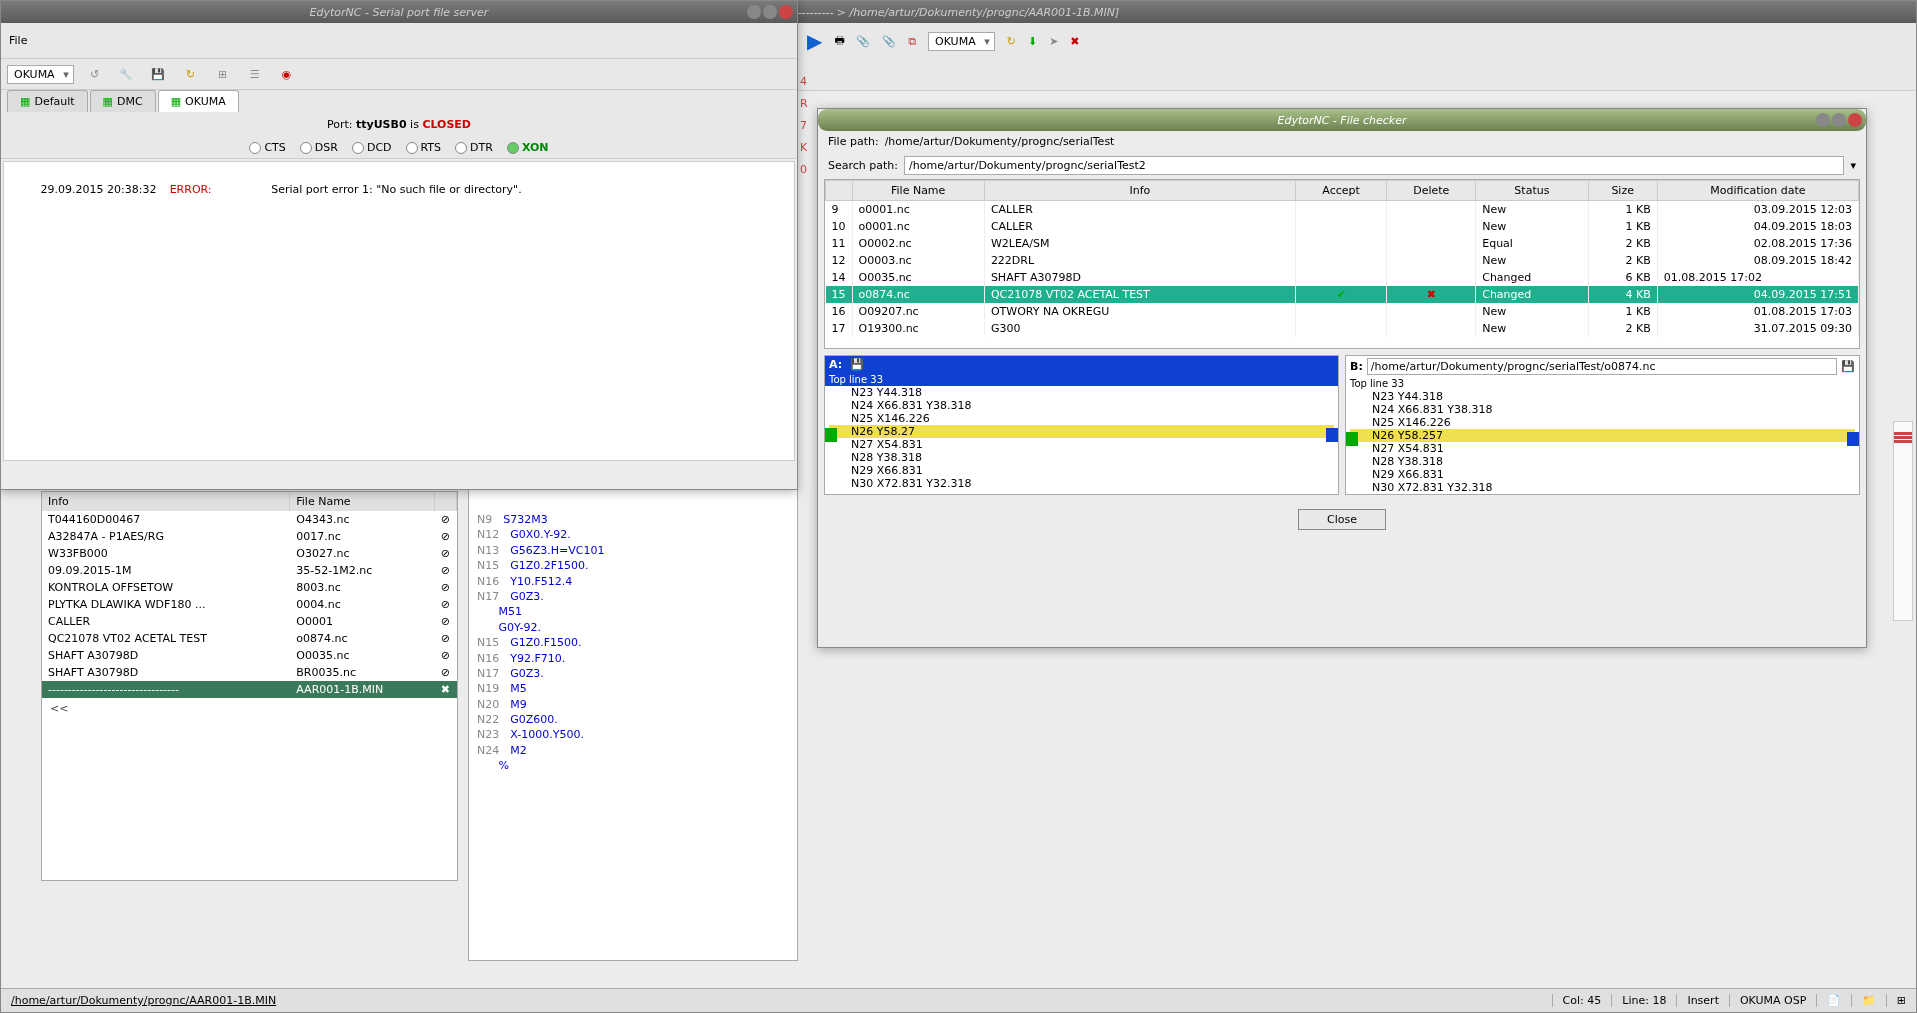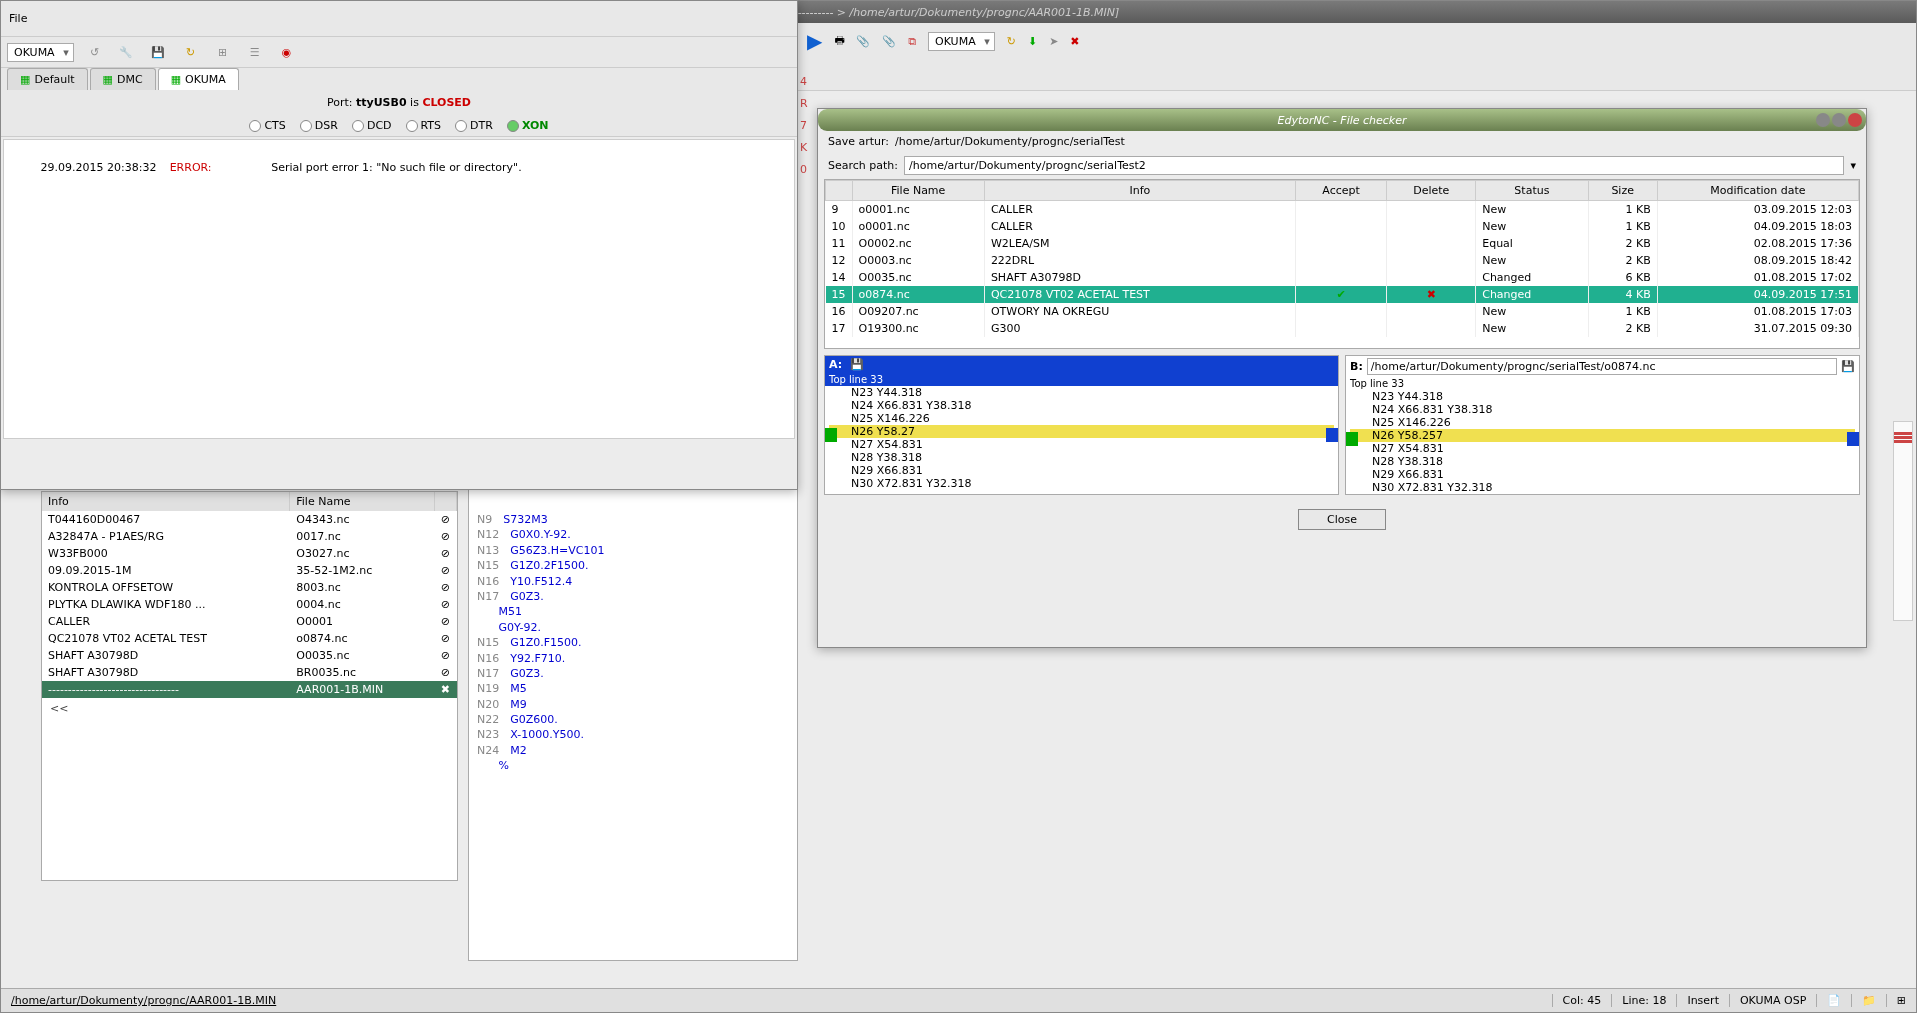--- a/index.html
+++ b/index.html
@@ -208,20 +208,28 @@
     <div class="cell">Line: 18</div>
     <div class="cell">Insert</div>
     <div class="cell">OKUMA OSP</div>
     <div class="cell">📄</div>
     <div class="cell">📁</div>
     <div class="cell">⊞</div>
   </div>
 </div>
 
 <div id="serial-window" class="window">
+  <div class="titlebar">
+    <span>EdytorNC - Serial port file server</span>
+    <div class="controls">
+      <span class="win-min"></span>
+      <span class="win-max"></span>
+      <span class="win-close"></span>
+    </div>
+  </div>
   <div class="menubar"><span>File</span></div>
   <div class="toolbar">
     <span class="dropdown">OKUMA</span>
     <span class="icon" style="opacity:.4;">↺</span>
     <span class="icon" style="opacity:.4;">🔧</span>
     <span class="icon" style="color:#1060d0;">💾</span>
     <span class="icon" style="color:#c90;">↻</span>
     <span class="icon" style="opacity:.4;">⊞</span>
     <span class="icon" style="opacity:.4;">☰</span>
     <span class="icon" style="color:#c00;">◉</span>
@@ -280,21 +288,21 @@
 <div id="checker-window" class="window">
   <div class="titlebar">
     <span>EdytorNC - File checker</span>
     <div class="controls">
       <span class="win-min"></span>
       <span class="win-max"></span>
       <span class="win-close"></span>
     </div>
   </div>
   <div class="path-row">
-    <span>Save artur:</span>
+    <span>File path:</span>
     <span>/home/artur/Dokumenty/prognc/serialTest</span>
   </div>
   <div class="path-row">
     <span>Search path:</span>
     <input value="/home/artur/Dokumenty/prognc/serialTest2" style="">
     <span>▾</span>
   </div>
   <div class="fc-table-wrap">
     <table class="fc-table">
       <thead>
@@ -351,21 +359,21 @@
             <td style="text-align:right">08.09.2015 18:42</td>
           </tr>
           <tr>
             <td>14</td>
             <td>O0035.nc</td>
             <td>SHAFT A30798D</td>
             <td style="text-align:center"></td>
             <td style="text-align:center"></td>
             <td>Changed</td>
             <td style="text-align:right">6 KB</td>
-            <td style="text-align:right">01.08.2015 17:02</td>
+            <td style="text-align:left">01.08.2015 17:02</td>
           </tr>
           <tr class="hl">
             <td>15</td>
             <td>o0874.nc</td>
             <td>QC21078 VT02 ACETAL TEST</td>
             <td style="text-align:center"><span class="accept-icon">✔</span></td>
             <td style="text-align:center"><span class="delete-icon">✖</span></td>
             <td>Changed</td>
             <td style="text-align:right">4 KB</td>
             <td style="text-align:right">04.09.2015 17:51</td>

